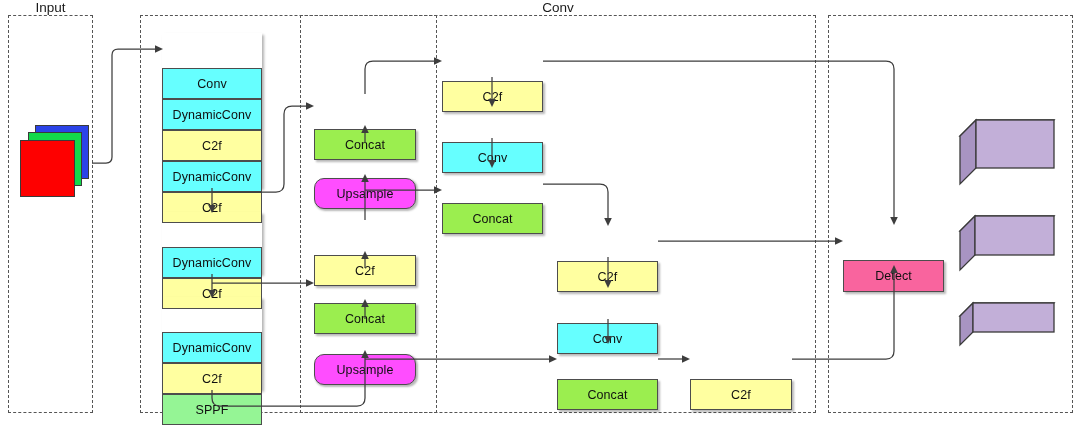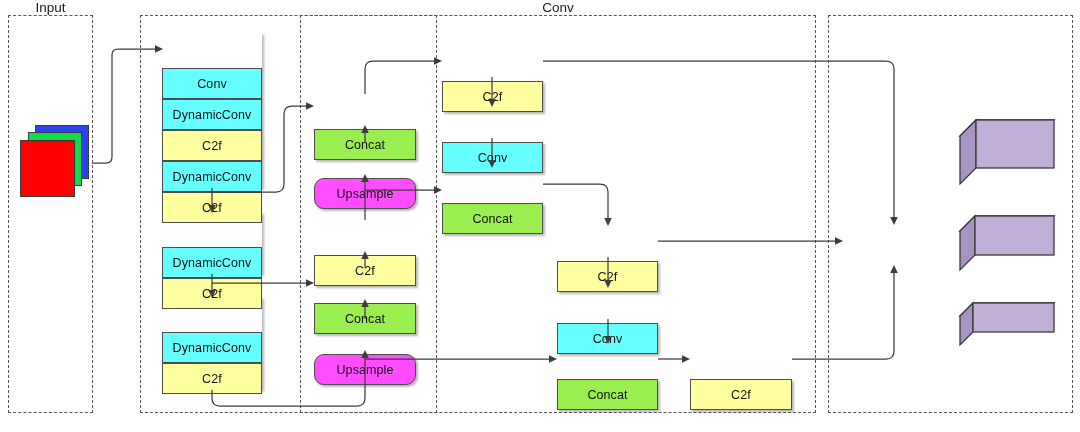--- a/index.html
+++ b/index.html
@@ -105,38 +105,40 @@
   </div>
 
   <div class="grp" style="left:162px;top:212px;width:100px;height:62px;">
     <div class="node stacked c-conv" style="left:0;top:0px; width:100px;height:31px;">DynamicConv</div>
     <div class="node stacked c-c2f" style="left:0;top:31px;width:100px;height:31px;">C2f</div>
   </div>
 
   <div class="grp" style="left:162px;top:297px;width:100px;height:93px;">
     <div class="node stacked c-conv" style="left:0;top:0px; width:100px;height:31px;">DynamicConv</div>
     <div class="node stacked c-c2f" style="left:0;top:31px;width:100px;height:31px;">C2f</div>
+    <div class="node stacked c-sppf" style="left:0;top:62px;width:100px;height:31px;">SPPF</div>
   </div>
 
   <div class="node c-concat" style="left:314px;top:94px; width:102px;height:31px;">Concat</div>
   <div class="node c-up" style="left:314px;top:143px;width:102px;height:31px;">Upsample</div>
   <div class="node c-c2f" style="left:314px;top:220px;width:102px;height:31px;">C2f</div>
   <div class="node c-concat" style="left:314px;top:268px;width:102px;height:31px;">Concat</div>
   <div class="node c-up" style="left:314px;top:319px;width:102px;height:31px;">Upsample</div>
 
   <div class="node c-c2f" style="left:442px;top:46px; width:101px;height:31px;">C2f</div>
   <div class="node c-conv" style="left:442px;top:107px;width:101px;height:31px;">Conv</div>
   <div class="node c-concat" style="left:442px;top:168px;width:101px;height:31px;">Concat</div>
 
   <div class="node c-c2f" style="left:557px;top:226px;width:101px;height:31px;">C2f</div>
   <div class="node c-conv" style="left:557px;top:288px;width:101px;height:31px;">Conv</div>
   <div class="node c-concat" style="left:557px;top:344px;width:101px;height:31px;">Concat</div>
 
   <div class="node c-c2f" style="left:690px;top:344px;width:102px;height:31px;">C2f</div>
 
+  <div class="node c-detect" style="left:843px;top:225px;width:101px;height:32px;">Detect</div>
 
   <div class="cube" style="left:958px;top:118px;">
     <svg width="100" height="72" viewBox="0 0 100 72">
       <polygon points="2,18 18,2 96,2 80,18" fill="#bca8d4" stroke="#3a3a3a" stroke-width="1.3"></polygon>
       <polygon points="2,18 2,66 18,50 18,2" fill="#a894c2" stroke="#3a3a3a" stroke-width="1.3"></polygon>
       <rect x="18" y="2" width="78" height="48" fill="#c2afd8" stroke="#3a3a3a" stroke-width="1.3"></rect>
     </svg>
   </div>
   <div class="cube" style="left:958px;top:214px;">
     <svg width="100" height="62" viewBox="0 0 100 62">

